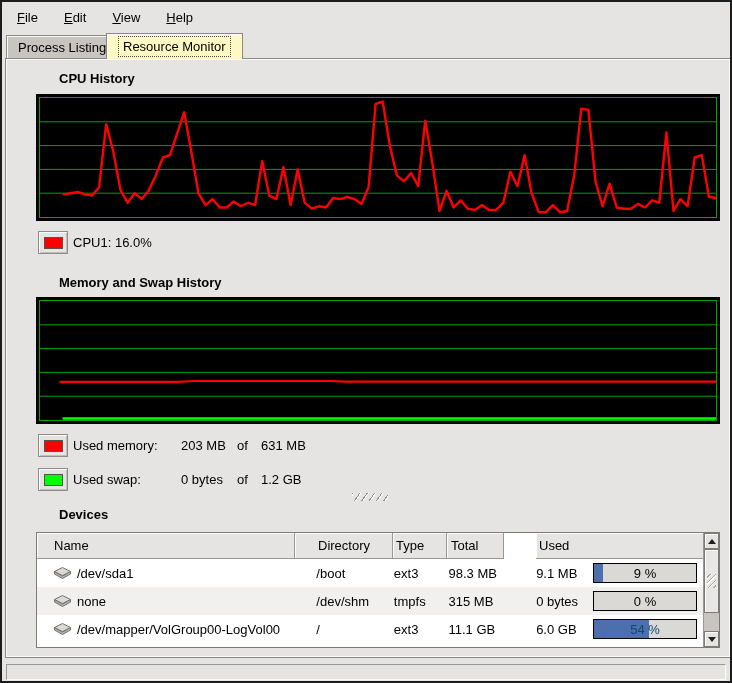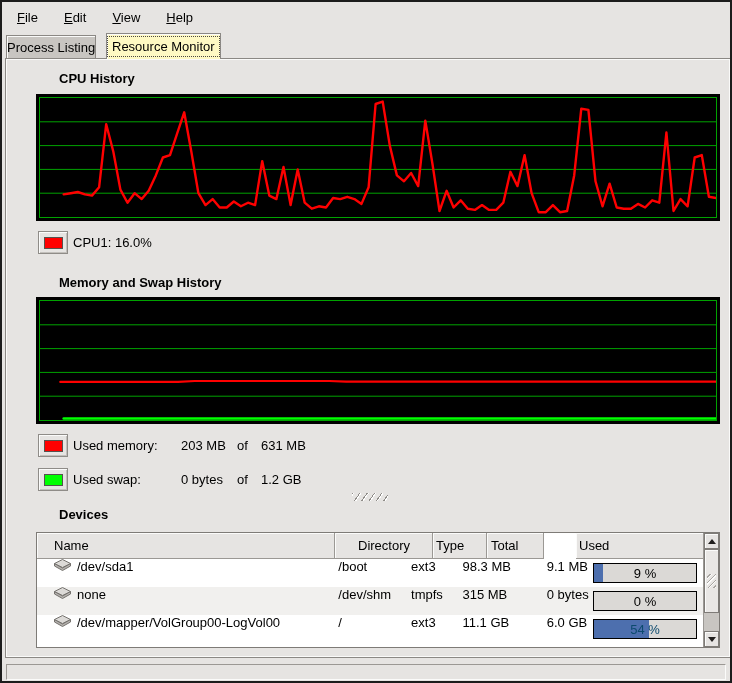--- a/index.html
+++ b/index.html
@@ -7,21 +7,21 @@
   .window{
     position:relative;width:732px;height:683px;background:#e6e4e2;
     border:2px solid #1c1c1c;overflow:hidden;font-size:13px;color:#000;
   }
   
   .menubar{position:absolute;left:2px;top:2px;right:2px;height:26px;display:flex;align-items:center;}
   .menu-item{padding:3px 13px;cursor:default;}
   .menu-item .mn{text-decoration:underline;}
   
   .tab{position:absolute;border:1px solid #8b8884;border-bottom:none;
-       box-shadow:inset 1px 1px 0 #fafaf9;padding:0 0;display:flex;align-items:center;justify-content:center;}
+       box-shadow:inset 1px 1px 0 #fafaf9;padding:0 11px;display:flex;align-items:center;justify-content:center;}
   .tab-inactive{left:4px;top:33px;height:23px;background:#c8c5c1;z-index:1;}
   .tab-active{left:104px;top:31px;height:26px;background:#fef9c3;z-index:3;}
   .tab-active .focus{border:1px dotted #4b4844;padding:2px 4px;}
   
   .page{position:absolute;left:3px;top:56px;width:726px;height:600px;
         border:1px solid #8b8884;box-shadow:inset 1px 1px 0 #fafaf9, inset -1px -1px 0 #fafaf9;
         background:#e6e4e2;z-index:2;}
   .section-title{position:absolute;font-weight:bold;margin-left:40px;}
   
   .graph{position:absolute;width:684px;height:127px;background:#000;padding:3px;}
@@ -37,22 +37,22 @@
   .paned-handle{position:absolute;width:36px;height:8px;
       background:repeating-linear-gradient(125deg,#8f8c88 0 1px,#ffffff 1px 2px,rgba(0,0,0,0) 2px 6px);}
   
   .devices-frame{position:absolute;left:33px;top:530px;width:684px;height:116px;
       border:1px solid #7e7b77;background:#fff;display:flex;}
   .devices-main{width:666px;display:flex;flex-direction:column;}
   .dev-header{display:flex;height:26px;flex:none;}
   .dev-hcell{background:#e6e4e2;border-right:1px solid #9b9894;border-bottom:1px solid #9b9894;
       box-shadow:inset 1px 1px 0 #fbfbfa;display:flex;align-items:center;padding-left:7px;}
   .dev-row{display:flex;height:28px;flex:none;align-items:stretch;}
-  .dev-cell{display:flex;align-items:flex-start;overflow:hidden;white-space:nowrap;}
-  .c-name{width:298px;padding-left:17px;}
+  .dev-cell{display:flex;align-items:center;overflow:hidden;white-space:nowrap;}
+  .c-name{width:258px;padding-left:17px;}
   .c-dir{width:98px;padding-left:23px;}
   .c-type{width:54px;padding-left:3px;}
   .c-total{width:57px;padding-left:4px;}
   .c-used{width:171px;padding-left:3px;position:relative;margin-left:32px;}
   .row-even{background:#ffffff;}
   .row-odd{background:#f1f0ee;}
   .disk-icon{margin-right:6px;flex:none;}
   
   .pbar{position:absolute;right:6px;top:50%;margin-top:-10px;width:104px;height:20px;
       border:1px solid #000;background:#dbd9d6;}

